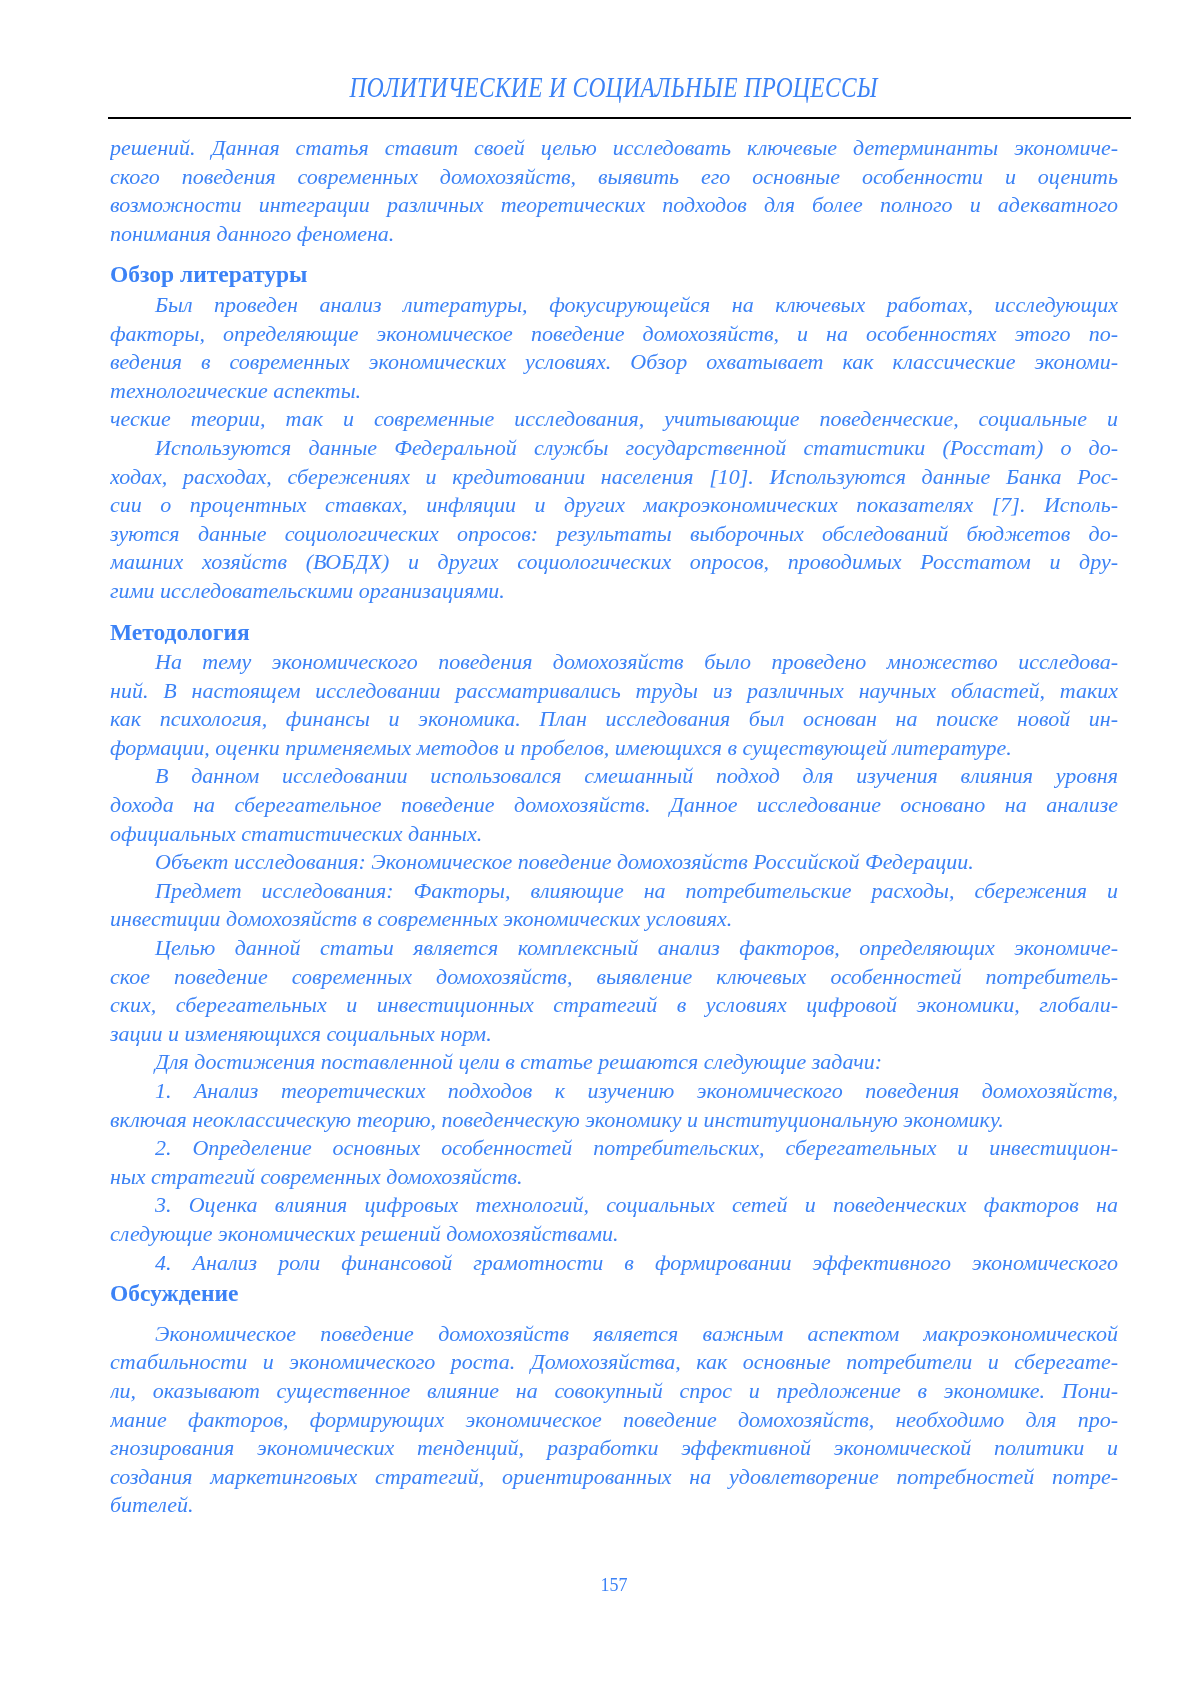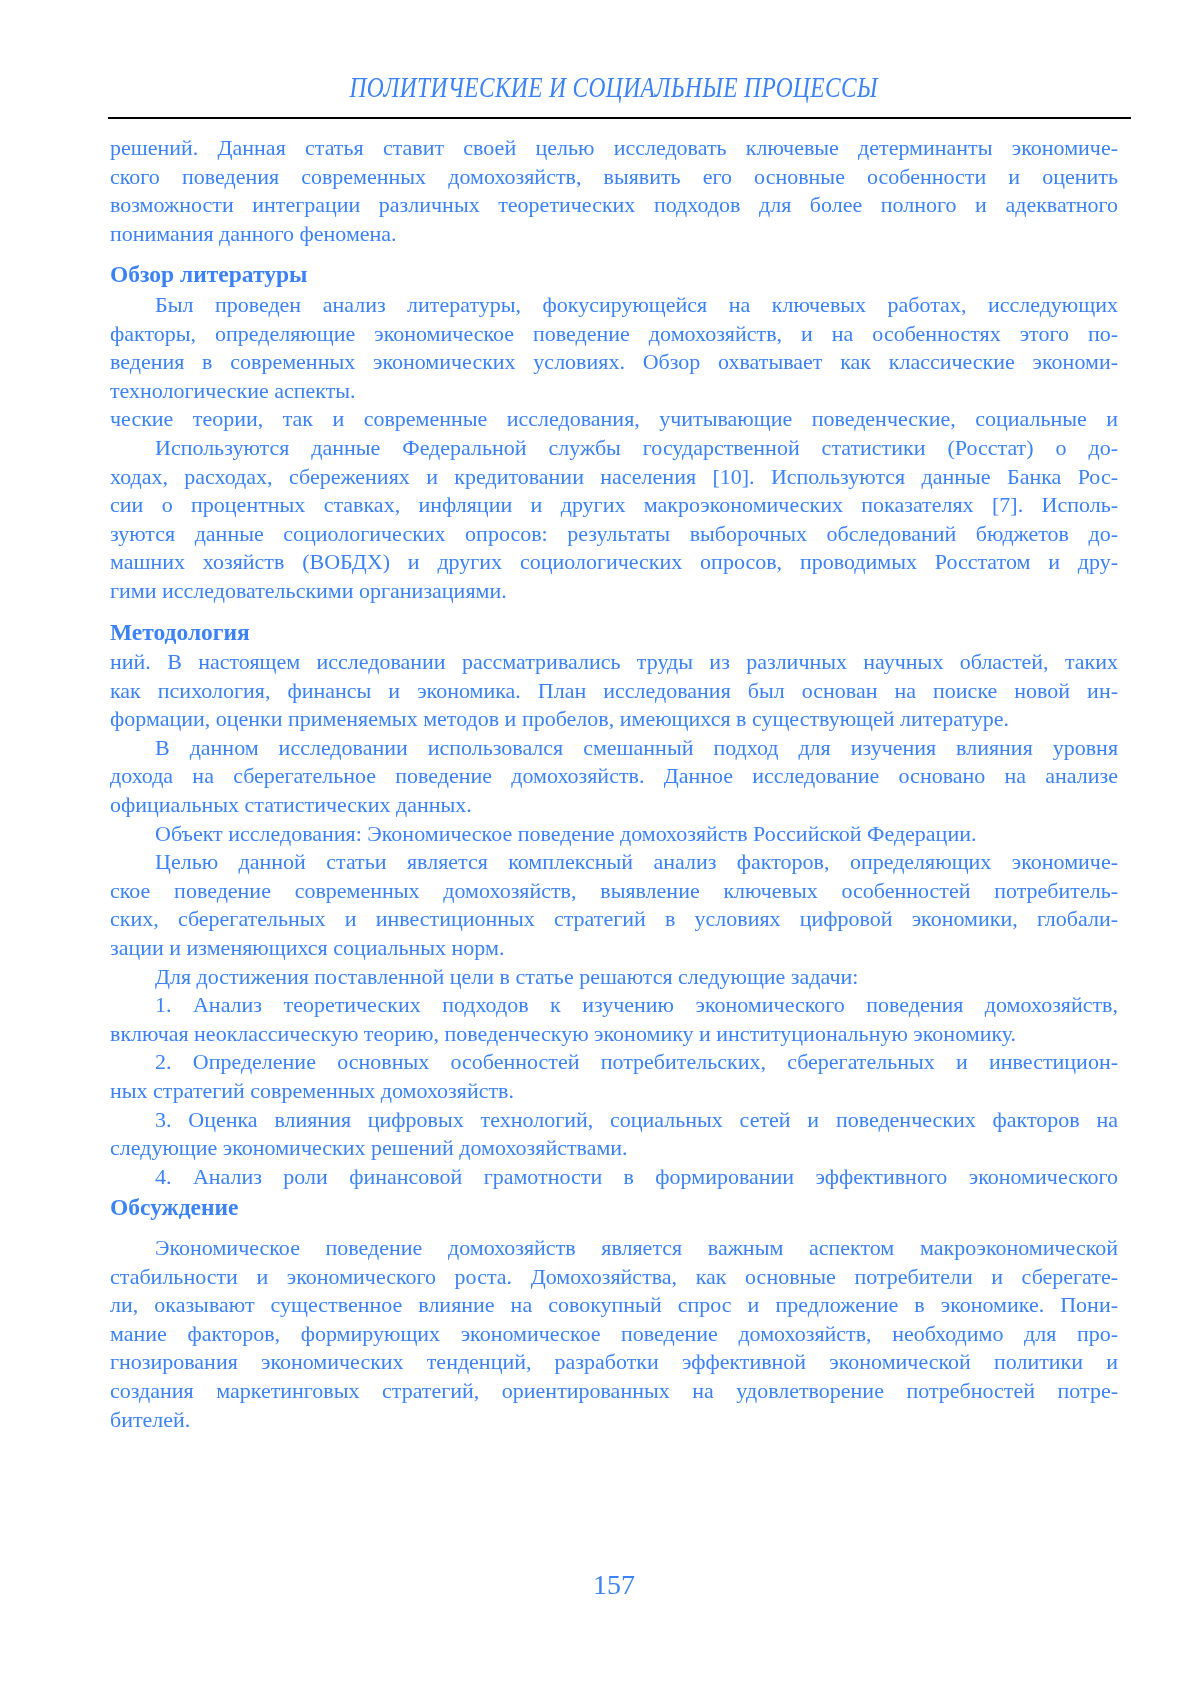--- a/index.html
+++ b/index.html
@@ -45,21 +45,21 @@
   }
   
   .content {
     position: absolute;
     top: 134px;
     left: 110px;
     width: 1008px;
     font-size: 22px;
     line-height: 28.6px;
   }
-  .para { margin: 0; }
+  .para { margin: 0; font-style: italic; }
   .para .line {
     text-align: justify;
     text-align-last: justify;
     height: 28.6px;
     overflow: hidden;
     white-space: nowrap;
   }
   .para .line.first { text-indent: 45px; }
   .para .line.last  { text-align-last: left; }
   .heading {
@@ -70,21 +70,21 @@
     margin: 12px 0 2px 0;
   }
   .heading.tight { margin: 2px 0 12px 0; }
   
   .page-number {
     position: absolute;
     top: 1572px;
     left: 110px;
     width: 1008px;
     text-align: center;
-    font-size: 28px;
+    font-size: 18px;
     line-height: 26px;
   }
 </style>
 </head>
 <body>
 
 <div class="page">
 
   <div class="running-header">
     <span class="rh-text">ПОЛИТИЧЕСКИЕ И СОЦИАЛЬНЫЕ ПРОЦЕССЫ</span>
@@ -110,31 +110,36 @@
       <div class="para">
         <div class="line first">Используются данные Федеральной службы государственной статистики (Росстат) о до-</div>
         <div class="line">ходах, расходах, сбережениях и кредитовании населения [10]. Используются данные Банка Рос-</div>
         <div class="line">сии о процентных ставках, инфляции и других макроэкономических показателях [7]. Исполь-</div>
         <div class="line">зуются данные социологических опросов: результаты выборочных обследований бюджетов до-</div>
         <div class="line">машних хозяйств (ВОБДХ) и других социологических опросов, проводимых Росстатом и дру-</div>
         <div class="line last">гими исследовательскими организациями.</div>
       </div>
       <div class="heading">Методология</div>
       <div class="para">
+        <div class="line first">На тему экономического поведения домохозяйств было проведено множество исследова-</div>
         <div class="line">ний. В настоящем исследовании рассматривались труды из различных научных областей, таких</div>
         <div class="line">как психология, финансы и экономика. План исследования был основан на поиске новой ин-</div>
         <div class="line last">формации, оценки применяемых методов и пробелов, имеющихся в существующей литературе.</div>
       </div>
       <div class="para">
         <div class="line first">В данном исследовании использовался смешанный подход для изучения влияния уровня</div>
         <div class="line">дохода на сберегательное поведение домохозяйств. Данное исследование основано на анализе</div>
         <div class="line last">официальных статистических данных.</div>
       </div>
       <div class="para">
         <div class="line first last">Объект исследования: Экономическое поведение домохозяйств Российской Федерации.</div>
+      </div>
+      <div class="para">
+        <div class="line first">Предмет исследования: Факторы, влияющие на потребительские расходы, сбережения и</div>
+        <div class="line last">инвестиции домохозяйств в современных экономических условиях.</div>
       </div>
       <div class="para">
         <div class="line first">Целью данной статьи является комплексный анализ факторов, определяющих экономиче-</div>
         <div class="line">ское поведение современных домохозяйств, выявление ключевых особенностей потребитель-</div>
         <div class="line">ских, сберегательных и инвестиционных стратегий в условиях цифровой экономики, глобали-</div>
         <div class="line last">зации и изменяющихся социальных норм.</div>
       </div>
       <div class="para">
         <div class="line first last">Для достижения поставленной цели в статье решаются следующие задачи:</div>
       </div>

